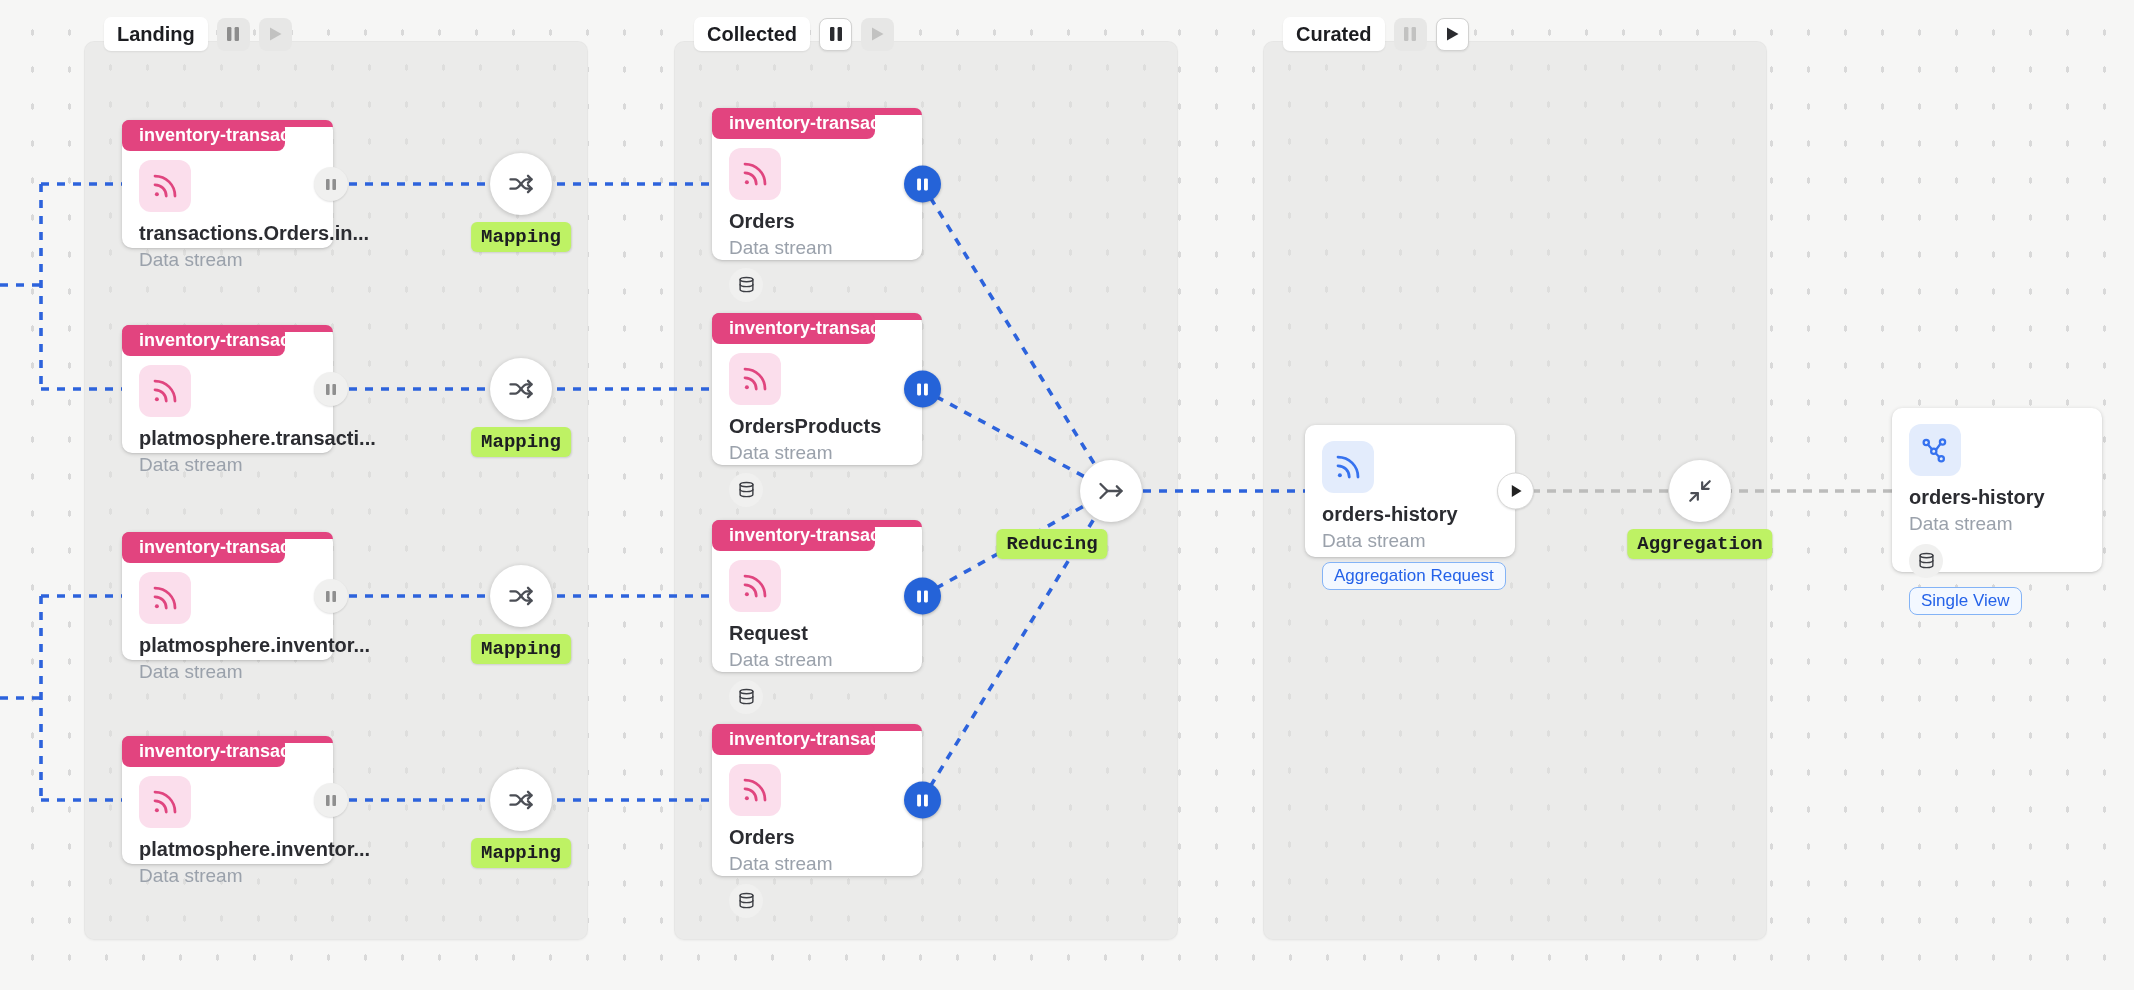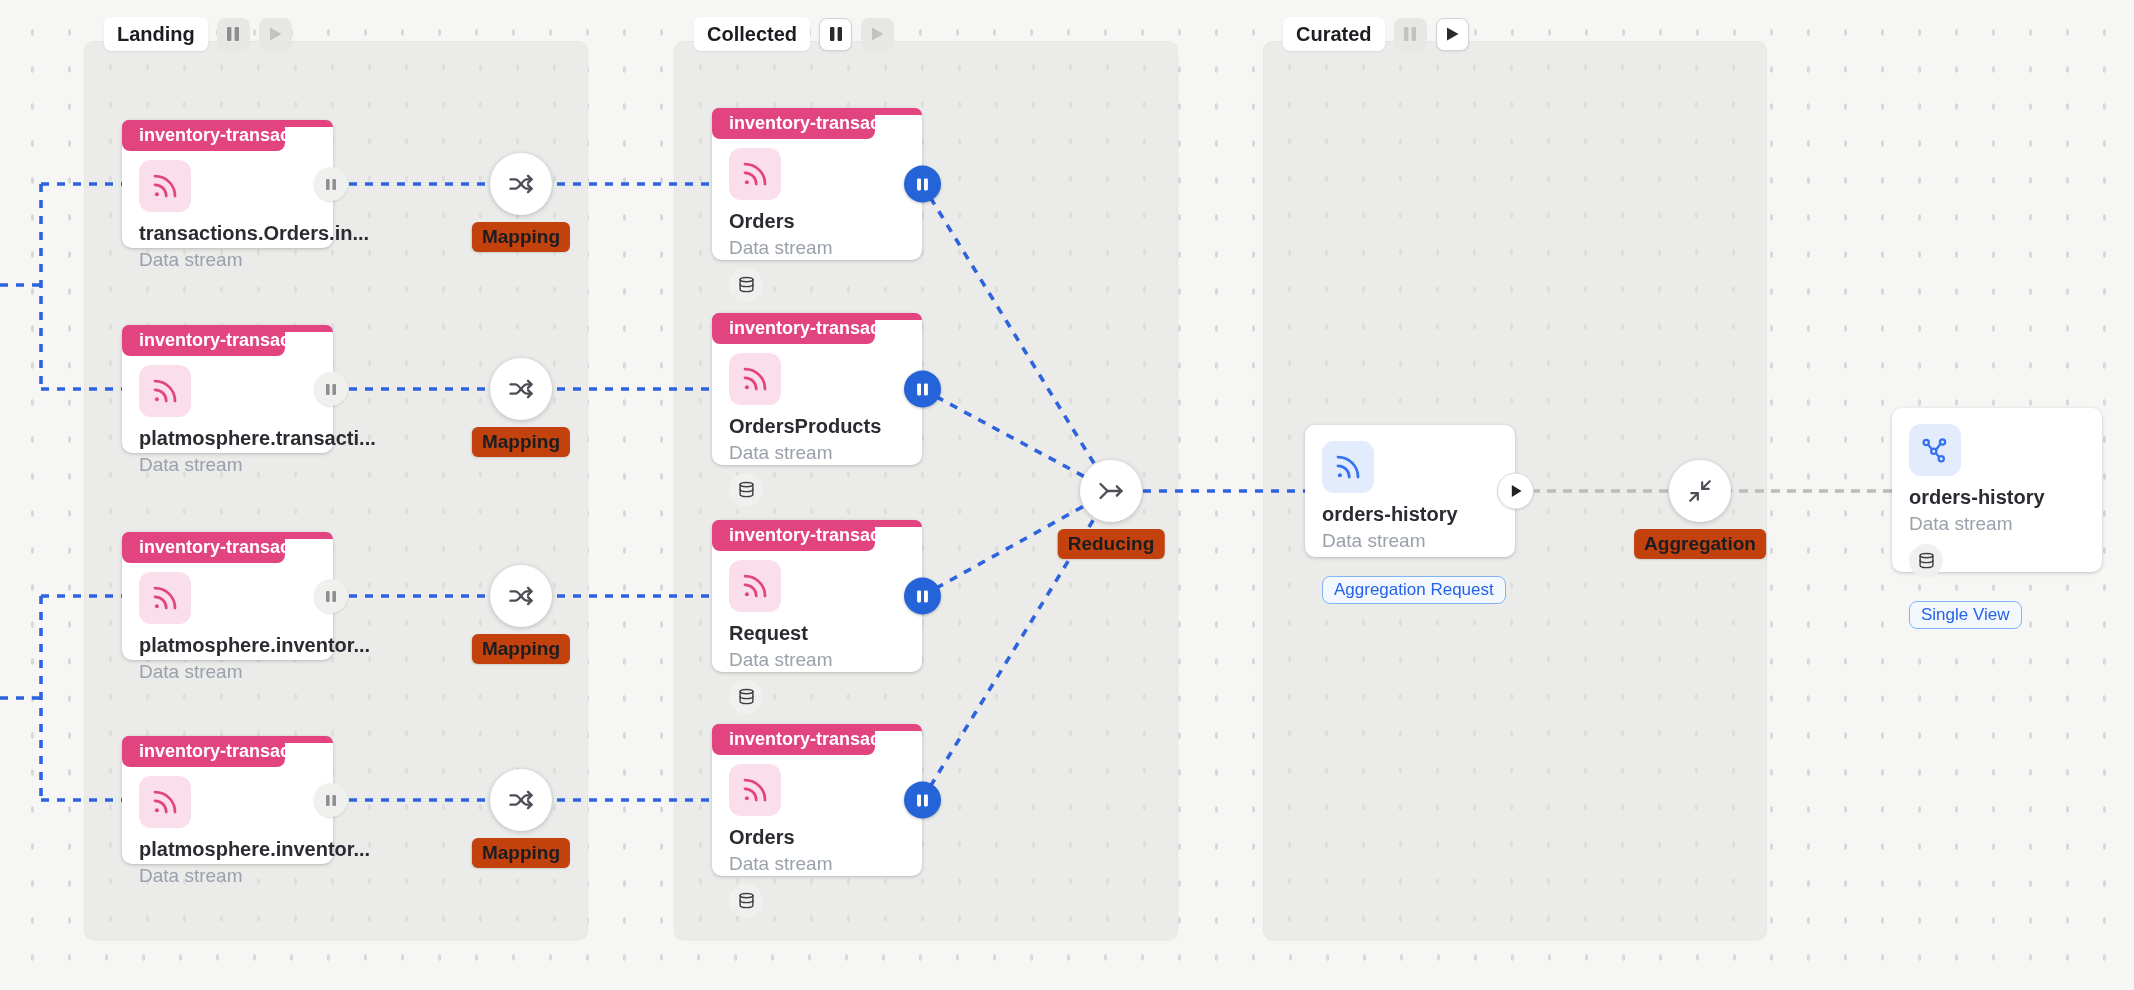--- a/index.html
+++ b/index.html
@@ -43,23 +43,23 @@
 
   
   .node {
     position:absolute; width:62px; height:62px; border-radius:50%;
     background:#fff; box-shadow:0 1px 5px rgba(0,0,0,.22);
     display:flex; align-items:center; justify-content:center;
     transform:translate(-50%,-50%); z-index:2; color:#4b4e55; cursor:pointer;
   }
   .node-label {
     position:absolute; transform:translateX(-50%);
-    background:#c2410c; border-radius:6px; padding:4px 10px;
+    background:#bef264; border-radius:6px; padding:4px 10px;
     font-size:19px; font-weight:700; color:#1c1d21; white-space:nowrap;
-    box-shadow:0 1px 2px rgba(0,0,0,.12); z-index:2;
+    box-shadow:0 1px 2px rgba(0,0,0,.12); z-index:2;font-family:Liberation Mono, monospace;
   }
 
   
   .card {
     position:absolute; background:#fff; border-radius:10px;
     box-shadow:0 1px 4px rgba(0,0,0,.16), 0 1px 2px rgba(0,0,0,.07);
     z-index:3; cursor:pointer;
   }
   .topbar { position:absolute; top:0; left:0; right:0; height:7px; background:#e2447f; border-radius:10px 10px 0 0; }
   .badge {
@@ -71,21 +71,21 @@
   .card-body { position:absolute; left:17px; right:14px; display:flex; flex-direction:column; align-items:flex-start; }
   .card-body.under-badge { top:40px; }
   .card-body.no-badge { top:16px; }
   .tile { width:52px; height:52px; border-radius:12px; display:flex; align-items:center; justify-content:center; }
   .tile.pink { background:#fbdeec; color:#e0457f; }
   .tile.blue { background:#e3ecfc; color:#3672ef; }
   .title { margin-top:9px; font-size:20px; font-weight:700; color:#2b2c31; white-space:nowrap; line-height:1.25; }
   .sub   { margin-top:2px; font-size:19px; font-weight:400; color:#9aa1ab; line-height:1.25; }
   .chip  { margin-top:8px; width:34px; height:34px; border-radius:50%; background:#f0f0ef; color:#3c3e44; display:flex; align-items:center; justify-content:center; }
   .pill  {
-    margin-top:23px; border:1.5px solid #83b3f6; background:#f3f8ff; color:#2462e9;
+    margin-top:9px; border:1.5px solid #83b3f6; background:#f3f8ff; color:#2462e9;
     border-radius:8px; padding:3px 11px; font-size:17px; font-weight:500; white-space:nowrap;
   }
 
   
   .port { position:absolute; border-radius:50%; display:flex; align-items:center; justify-content:center; z-index:4; cursor:pointer; }
   .port.gray  { width:34px; height:34px; right:-15px; top:50%; transform:translateY(-50%); background:#f0f0ef; color:#8f8f8f; box-shadow:0 1px 2px rgba(0,0,0,.12); }
   .port.blue  { width:37px; height:37px; right:-19px; top:50%; transform:translateY(-50%); background:#2563d8; color:#fff; box-shadow:0 1px 3px rgba(0,0,0,.25); }
   .port.playw { width:37px; height:37px; right:-19px; top:50%; transform:translateY(-50%); background:#fff; color:#222; border:1.5px solid #d8d8d7; box-shadow:0 1px 2px rgba(0,0,0,.12); }
 </style>
 </head>
@@ -190,21 +190,21 @@
 <div class="node-label" style="left:521px; top:838px;">Mapping</div>
 
 <div class="node" style="left:1111px; top:491px;">
   <svg width="28" height="28" viewBox="0 0 24 24" fill="none" stroke="currentColor" stroke-width="2" stroke-linecap="round" stroke-linejoin="round">
       <path d="M3 6l6 6"></path>
       <path d="M3 18l6-6"></path>
       <path d="M9 12h12"></path>
       <path d="M17 8l4 4-4 4"></path>
     </svg>
 </div>
-<div class="node-label" style="left:1111px; top:529px;">Reducing</div>
+<div class="node-label" style="left:1052px; top:529px;">Reducing</div>
 
 <div class="node" style="left:1700px; top:491px;">
   <svg width="26" height="26" viewBox="0 0 24 24" fill="none" stroke="currentColor" stroke-width="2" stroke-linecap="round" stroke-linejoin="round">
       <path d="M4 14h6v6"></path>
       <path d="M20 10h-6V4"></path>
       <path d="M14 10l7-7"></path>
       <path d="M3 21l7-7"></path>
     </svg>
 </div>
 <div class="node-label" style="left:1700px; top:529px;">Aggregation</div>

